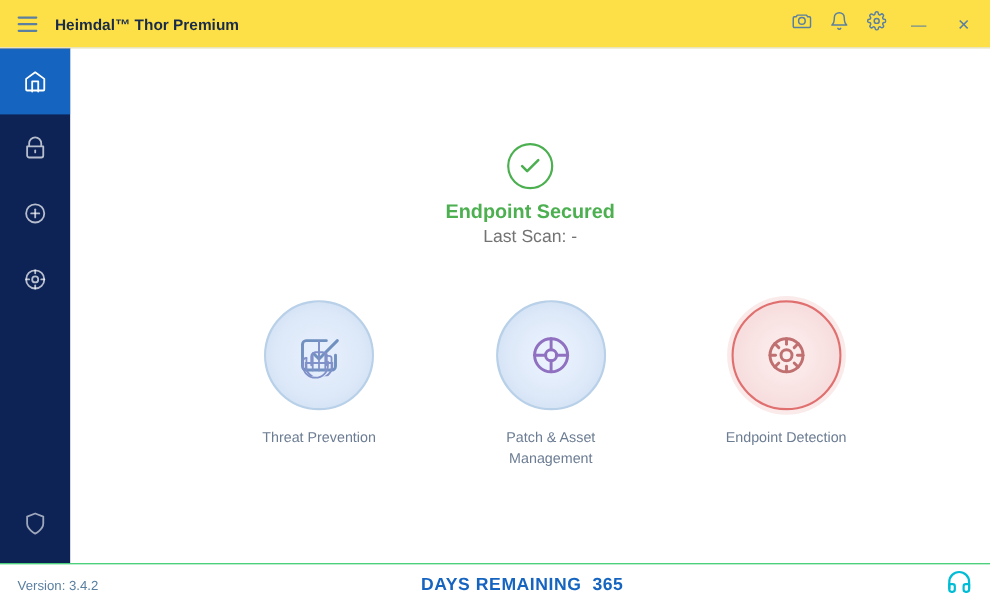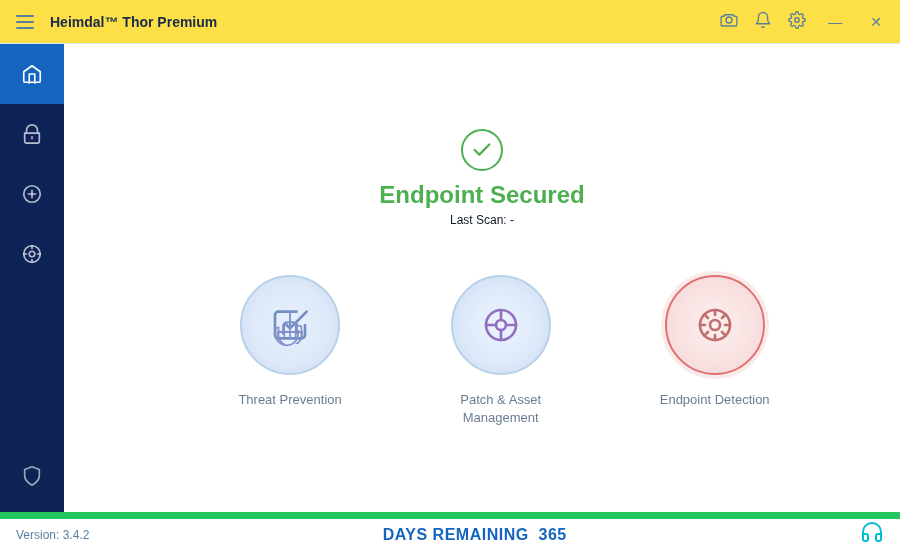--- a/index.html
+++ b/index.html
@@ -123,28 +123,28 @@
       border-radius: 50%;
       border: 2px solid #4caf50;
       display: flex;
       align-items: center;
       justify-content: center;
       margin-bottom: 10px;
       color: #4caf50;
       font-size: 20px;
     }
     .status-title {
-      font-size: 24px;
+      font-size: 18px;
       font-weight: 700;
       color: #4caf50;
       margin-bottom: 4px;
     }
     .status-sub {
-      font-size: 12px;
-      color: #0f172a;
+      font-size: 16px;
+      color: #737373;
     }
 
     
     .modules-row {
       display: flex;
       gap: 60px;
       align-items: flex-start;
       justify-content: center;
     }
 
@@ -192,21 +192,21 @@
       line-height: 1.4;
     }
 
     
     .footer {
       display: flex;
       align-items: center;
       justify-content: space-between;
       padding: 8px 16px;
       background: #fff;
-      border-top: 7px solid #22c55e;
+      border-top: 1px solid #22c55e;
       flex-shrink: 0;
       height: 38px;
     }
     .footer-version {
       font-size: 12px;
       color: #5a7fa0;
     }
     .footer-days {
       font-size: 16px;
       font-weight: 700;

